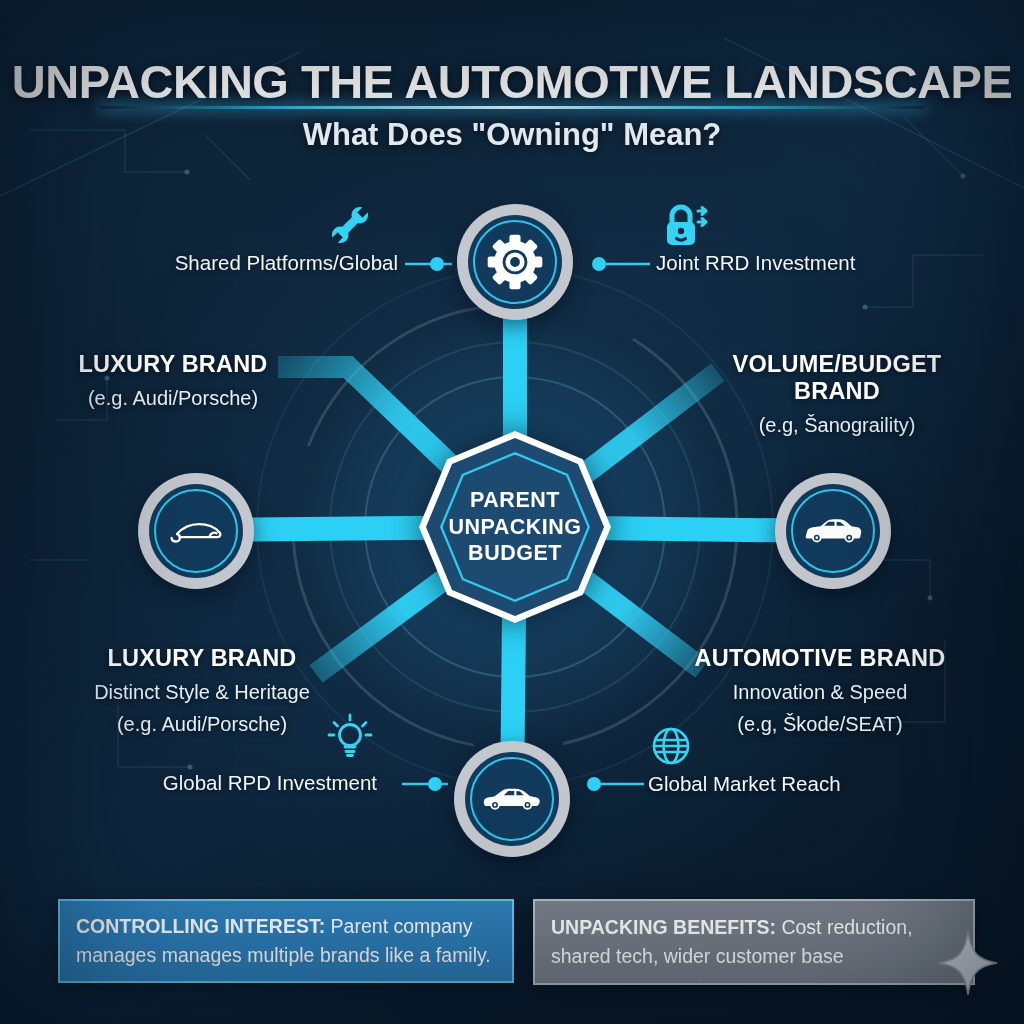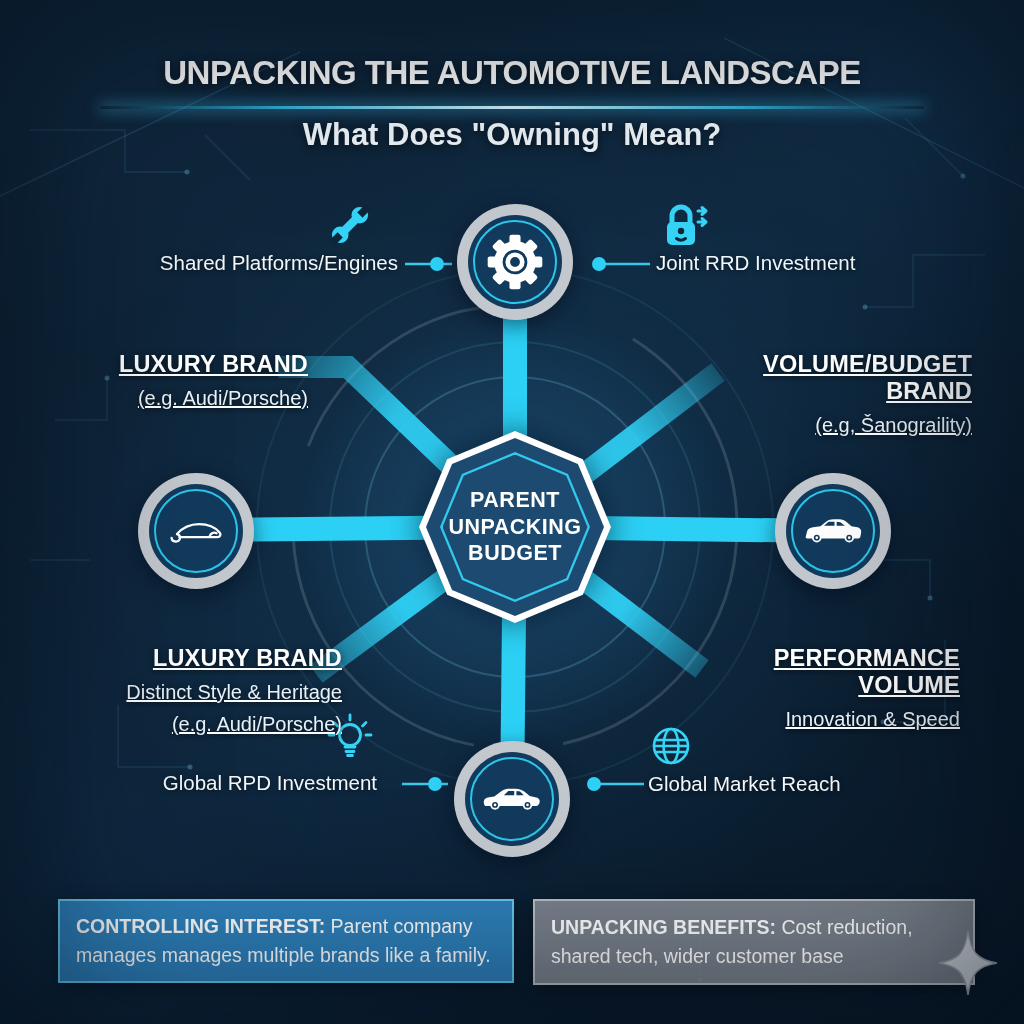--- a/index.html
+++ b/index.html
@@ -12,21 +12,21 @@
       radial-gradient(circle 700px at 88% 12%, rgba(25,75,115,.22), transparent 70%),
       radial-gradient(circle 700px at 10% 82%, rgba(22,62,98,.28), transparent 70%),
       linear-gradient(155deg,#10293f 0%, #0e2438 35%, #0b1e30 70%, #0a1a2a 100%);
   }
   #canvas::after{content:"";position:absolute;inset:0;z-index:9;pointer-events:none;
     box-shadow:inset 0 0 170px 30px rgba(2,10,20,.55);}
   .svg-layer{position:absolute;inset:0;z-index:1;}
 
   
   .header{position:absolute;left:0;top:0;width:1024px;text-align:center;z-index:5;}
-  .title{position:absolute;top:54px;width:1024px;font-size:33px;font-weight:800;letter-spacing:-0.5px;
+  .title{position:absolute;top:54px;width:1024px;font-size:47px;font-weight:800;letter-spacing:-0.5px;
     text-shadow:0 2px 10px rgba(0,0,0,.65);white-space:nowrap;}
   .divider{position:absolute;top:106px;left:100px;width:824px;height:3px;border-radius:2px;
     background:linear-gradient(90deg,rgba(53,200,239,0) 0%,rgba(53,200,239,.85) 22%,#d9f5ff 50%,rgba(53,200,239,.85) 78%,rgba(53,200,239,0) 100%);
     box-shadow:0 0 14px 2px rgba(70,200,250,.55);}
   .subtitle{position:absolute;top:117px;width:1024px;font-size:31px;font-weight:600;color:#eef6fb;
     text-shadow:0 2px 8px rgba(0,0,0,.6);}
 
   
   .oct{clip-path:polygon(50% 0%,85.35% 14.65%,100% 50%,85.35% 85.35%,50% 100%,14.65% 85.35%,0% 50%,14.65% 14.65%);}
   .octagon{position:absolute;left:419px;top:431px;width:192px;height:192px;z-index:4;
@@ -54,21 +54,21 @@
   .f0{left:128px;top:251px;width:270px;text-align:right;}
   .f1{left:656px;top:251px;width:272px;text-align:left;}
   .f2{left:129px;top:771px;width:248px;text-align:right;}
   .f3{left:648px;top:772px;width:252px;text-align:left;}
   .feature-icon{position:absolute;z-index:5;}
   .i-wrench{left:326px;top:201px;}
   .i-padlock{left:659px;top:201px;}
   .i-bulb{left:323px;top:711px;}
   .i-globe{left:644px;top:719px;}
 
-  .brand{position:absolute;z-index:5;text-align:right;text-shadow:0 1px 6px rgba(0,0,0,.6);text-decoration:underline;}
+  .brand{position:absolute;z-index:5;text-align:center;text-shadow:0 1px 6px rgba(0,0,0,.6);}
   .brand-name{font-size:23.5px;font-weight:700;letter-spacing:.2px;}
   .brand-line{font-size:20px;font-weight:400;color:#e9f2f9;margin-top:9px;}
   .b0{left:38px;top:351px;width:270px;}
   .b1{left:702px;top:351px;width:270px;}
   .b2{left:62px;top:645px;width:280px;}
   .b3{left:680px;top:645px;width:280px;}
 
   
   .callout{position:absolute;top:899px;height:80px;z-index:6;display:flex;align-items:center;
     font-size:19.5px;line-height:1.5;color:#fff;box-shadow:0 5px 16px rgba(0,0,0,.35);}
@@ -282,41 +282,42 @@
   </div>
 
   <div class="feature-icon i-globe">
     <svg width="54" height="54" viewBox="-27 -27 54 54" fill="none" stroke="#35d3f5" stroke-width="2.6">
       <circle r="17"></circle>
       <ellipse rx="7.5" ry="17"></ellipse>
       <path d="M-16.8,-6 H16.8 M-16.8,6 H16.8 M-17,0 H17"></path>
     </svg>
   </div>
 
-  <div class="feature-label f0">Shared Platforms/Engines</div>
+  <div class="feature-label f0">Shared Platforms/Global</div>
   <div class="feature-label f1">Joint RRD Investment</div>
   <div class="feature-label f2">Global RPD Investment</div>
   <div class="feature-label f3">Global Market Reach</div>
 
   <div class="brand b0">
     <div class="brand-name">LUXURY BRAND</div>
     <div class="brand-line">(e.g. Audi/Porsche)</div>
   </div>
   <div class="brand b1">
     <div class="brand-name">VOLUME/BUDGET BRAND</div>
     <div class="brand-line">(e.g, Šanograility)</div>
   </div>
   <div class="brand b2">
     <div class="brand-name">LUXURY BRAND</div>
     <div class="brand-line">Distinct Style &amp; Heritage</div>
     <div class="brand-line">(e.g. Audi/Porsche)</div>
   </div>
   <div class="brand b3">
-    <div class="brand-name">PERFORMANCE VOLUME</div>
+    <div class="brand-name">AUTOMOTIVE BRAND</div>
     <div class="brand-line">Innovation &amp; Speed</div>
+    <div class="brand-line">(e.g, Škode/SEAT)</div>
   </div>
 
   <div class="callout callout-blue">
     <div class="txt">
       <b>CONTROLLING INTEREST:</b>
       <span>Parent company manages manages multiple brands like a family.</span>
     </div>
   </div>
   <div class="callout callout-gray">
     <div class="txt">

